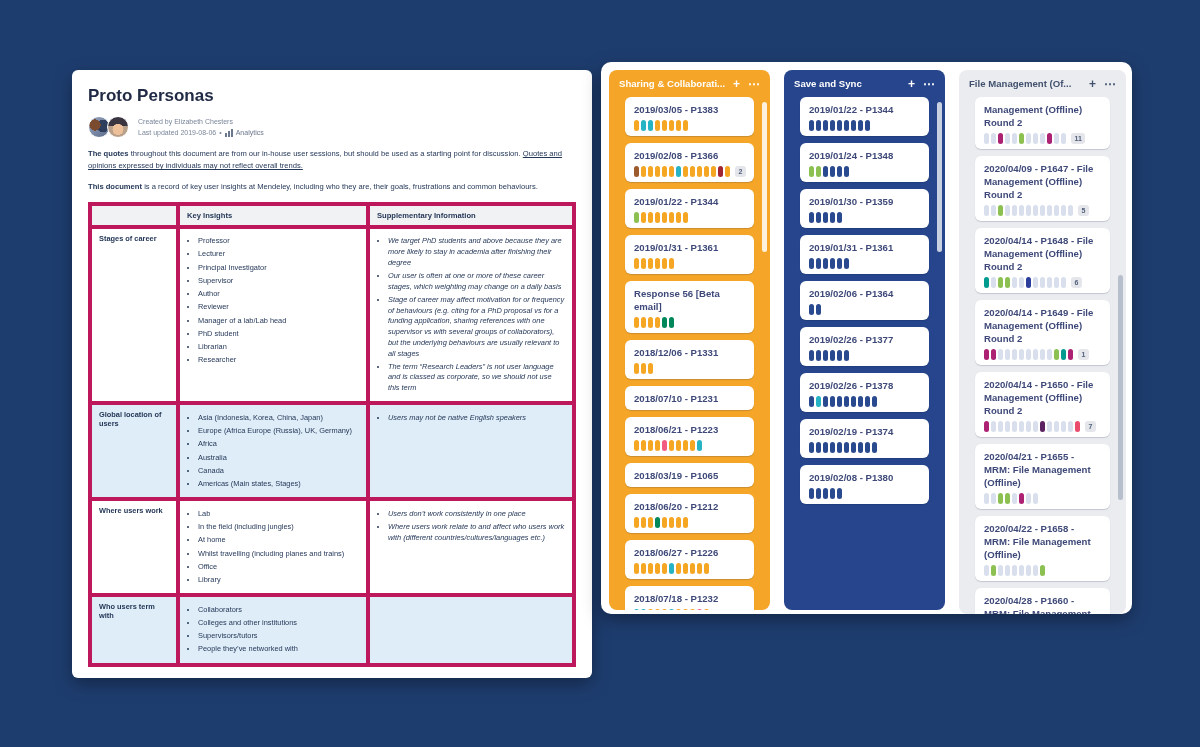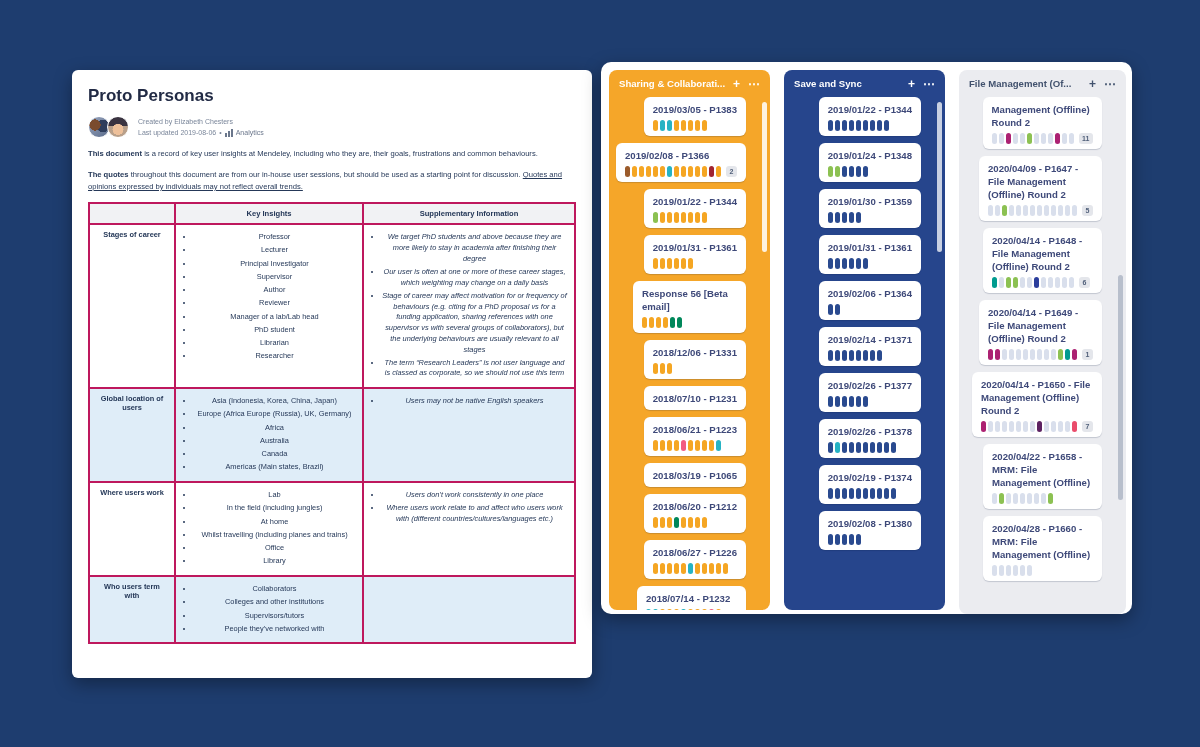--- a/index.html
+++ b/index.html
@@ -35,21 +35,21 @@
   .chart-icon{display:inline-flex;align-items:flex-end;}
   .doc-para{margin:0 16px 9px;font-size:7.6px;line-height:1.55;color:#253858;}
   .doc-para strong{font-weight:bold;}
   .u{text-decoration:underline;}
 
   .doc-table{
     margin:4px 16px 0;border-collapse:collapse;width:488px;
     font-size:7.4px;color:#253858;table-layout:fixed;
   }
   .doc-table th,.doc-table td{
-    border:2px solid #be185d;padding:5px 7px;vertical-align:top;text-align:center;
+    border:4px solid #be185d;padding:5px 7px;vertical-align:top;text-align:left;
   }
   .doc-table thead th{background:#F1F2F4;font-weight:bold;font-size:7.6px;}
   .col-label{width:70px;}
   .col-insights{width:172px;}
   .row-label{font-weight:bold;}
   .alt td, .alt th{background:#DFEDF8;}
   .doc-table ul{margin:0;padding-left:11px;}
   .doc-table li{margin:2.5px 0;line-height:1.45;}
   .supp{font-style:italic;}
 
@@ -69,21 +69,21 @@
   .col-light{background:#EBECF0;width:167px;height:544px;}
 
   .col-header{display:flex;align-items:center;padding:8px 10px 6px;gap:8px;}
   .col-title{flex:1;font-size:9.6px;font-weight:bold;white-space:nowrap;overflow:hidden;}
   .col-orange .col-title,.col-blue .col-title{color:#ffffff;}
   .col-light .col-title{color:#42526E;}
   .col-icon{font-size:12px;font-weight:bold;line-height:10px;cursor:pointer;}
   .col-orange .col-icon,.col-blue .col-icon{color:#ffffff;}
   .col-light .col-icon{color:#42526E;}
 
-  .card-list{display:flex;flex-direction:column;gap:7px;padding:2px 24px 8px;overflow:hidden;align-items:flex-end;}
+  .card-list{display:flex;flex-direction:column;gap:7px;padding:2px 16px 8px;overflow:hidden;}
   .board-card{
     background:#ffffff;border-radius:6px;padding:6px 9px 5px;
     box-shadow:0 1px 1px rgba(9,30,66,.18);
   }
   .card-title{font-size:9.6px;font-weight:bold;color:#3E4979;line-height:13px;}
   .dot-row{display:flex;align-items:center;gap:2px;margin-top:4px;}
   .dot{width:5px;height:11px;border-radius:3px;flex:0 0 auto;}
   .card-badge{
     margin-left:3px;background:#E4E6EB;color:#505F79;font-size:7px;font-weight:bold;
     padding:1.5px 3.5px;border-radius:3px;line-height:8px;min-width:4px;min-height:7px;text-align:center;
@@ -116,22 +116,22 @@
             <rect x="3" y="2" width="2" height="6" fill="#6B778C"></rect>
             <rect x="6" y="0" width="2" height="8" fill="#6B778C"></rect>
           </svg>
         </span>
         <span class="meta-link">Analytics</span>
       </div>
     </div>
   </div>
 
   <div id="paras">
+      <p class="doc-para"><strong>The quotes</strong><span> throughout this document are from our in-house user sessions, but should be used as a starting point for discussion. </span><span class="u">Quotes and opinions expressed by individuals may not reflect overall trends.</span></p>
       <p class="doc-para"><strong>This document</strong><span> is a record of key user insights at Mendeley, including who they are, their goals, frustrations and common behaviours.</span></p>
-      <p class="doc-para"><strong>The quotes</strong><span> throughout this document are from our in-house user sessions, but should be used as a starting point for discussion. </span><span class="u">Quotes and opinions expressed by individuals may not reflect overall trends.</span></p>
     </div>
 
   <table class="doc-table">
     <thead>
       <tr>
         <th class="col-label"></th>
         <th class="col-insights">Key Insights</th>
         <th>Supplementary Information</th>
       </tr>
     </thead>
@@ -163,21 +163,21 @@
         </tr>
         <tr class="alt">
           <th class="row-label">Global location of users</th>
           <td>
             <ul>
               <li>Asia (Indonesia, Korea, China, Japan)</li>
               <li>Europe (Africa Europe (Russia), UK, Germany)</li>
               <li>Africa</li>
               <li>Australia</li>
               <li>Canada</li>
-              <li>Americas (Main states, Brazil)</li>
+              <li>Americas (Main states, Stages)</li>
             </ul>
           </td>
           <td class="supp">
             <ul>
               <li>Users may not be native English speakers</li>
             </ul>
           </td>
         </tr>
         <tr>
           <th class="row-label">Where users work</th>
@@ -343,21 +343,21 @@
               <span class="dot" style="background: rgb(245, 166, 35);"></span>
               <span class="dot" style="background: rgb(38, 179, 196);"></span>
               <span class="dot" style="background: rgb(245, 166, 35);"></span>
               <span class="dot" style="background: rgb(245, 166, 35);"></span>
               <span class="dot" style="background: rgb(245, 166, 35);"></span>
               <span class="dot" style="background: rgb(245, 166, 35);"></span>
               <span class="dot" style="background: rgb(245, 166, 35);"></span>
             </div>
           </div>
           <div class="board-card">
-            <div class="card-title">2018/07/14 - P1232</div>
+            <div class="card-title">2018/07/18 - P1232</div>
             <div class="dot-row">
               <span class="dot" style="background: rgb(38, 179, 196);"></span>
               <span class="dot" style="background: rgb(38, 179, 196);"></span>
               <span class="dot" style="background: rgb(245, 166, 35);"></span>
               <span class="dot" style="background: rgb(245, 166, 35);"></span>
               <span class="dot" style="background: rgb(245, 166, 35);"></span>
               <span class="dot" style="background: rgb(38, 179, 196);"></span>
               <span class="dot" style="background: rgb(245, 166, 35);"></span>
               <span class="dot" style="background: rgb(245, 166, 35);"></span>
               <span class="dot" style="background: rgb(245, 166, 35);"></span>
@@ -423,33 +423,20 @@
             </div>
           </div>
           <div class="board-card">
             <div class="card-title">2019/02/06 - P1364</div>
             <div class="dot-row">
               <span class="dot" style="background: rgb(42, 74, 143);"></span>
               <span class="dot" style="background: rgb(42, 74, 143);"></span>
             </div>
           </div>
           <div class="board-card">
-            <div class="card-title">2019/02/14 - P1371</div>
-            <div class="dot-row">
-              <span class="dot" style="background: rgb(42, 74, 143);"></span>
-              <span class="dot" style="background: rgb(42, 74, 143);"></span>
-              <span class="dot" style="background: rgb(42, 74, 143);"></span>
-              <span class="dot" style="background: rgb(42, 74, 143);"></span>
-              <span class="dot" style="background: rgb(42, 74, 143);"></span>
-              <span class="dot" style="background: rgb(42, 74, 143);"></span>
-              <span class="dot" style="background: rgb(42, 74, 143);"></span>
-              <span class="dot" style="background: rgb(42, 74, 143);"></span>
-            </div>
-          </div>
-          <div class="board-card">
             <div class="card-title">2019/02/26 - P1377</div>
             <div class="dot-row">
               <span class="dot" style="background: rgb(42, 74, 143);"></span>
               <span class="dot" style="background: rgb(42, 74, 143);"></span>
               <span class="dot" style="background: rgb(42, 74, 143);"></span>
               <span class="dot" style="background: rgb(42, 74, 143);"></span>
               <span class="dot" style="background: rgb(42, 74, 143);"></span>
               <span class="dot" style="background: rgb(42, 74, 143);"></span>
             </div>
           </div>
@@ -591,20 +578,33 @@
               <span class="dot" style="background: rgb(92, 33, 97);"></span>
               <span class="dot" style="background: rgb(217, 223, 236);"></span>
               <span class="dot" style="background: rgb(217, 223, 236);"></span>
               <span class="dot" style="background: rgb(217, 223, 236);"></span>
               <span class="dot" style="background: rgb(217, 223, 236);"></span>
               <span class="dot" style="background: rgb(234, 76, 107);"></span>
               <span class="card-badge">7</span>
             </div>
           </div>
           <div class="board-card">
+            <div class="card-title">2020/04/21 - P1655 - MRM: File Management (Offline)</div>
+            <div class="dot-row">
+              <span class="dot" style="background: rgb(217, 223, 236);"></span>
+              <span class="dot" style="background: rgb(217, 223, 236);"></span>
+              <span class="dot" style="background: rgb(140, 193, 82);"></span>
+              <span class="dot" style="background: rgb(140, 193, 82);"></span>
+              <span class="dot" style="background: rgb(217, 223, 236);"></span>
+              <span class="dot" style="background: rgb(172, 33, 114);"></span>
+              <span class="dot" style="background: rgb(217, 223, 236);"></span>
+              <span class="dot" style="background: rgb(217, 223, 236);"></span>
+            </div>
+          </div>
+          <div class="board-card">
             <div class="card-title">2020/04/22 - P1658 - MRM: File Management (Offline)</div>
             <div class="dot-row">
               <span class="dot" style="background: rgb(217, 223, 236);"></span>
               <span class="dot" style="background: rgb(140, 193, 82);"></span>
               <span class="dot" style="background: rgb(217, 223, 236);"></span>
               <span class="dot" style="background: rgb(217, 223, 236);"></span>
               <span class="dot" style="background: rgb(217, 223, 236);"></span>
               <span class="dot" style="background: rgb(217, 223, 236);"></span>
               <span class="dot" style="background: rgb(217, 223, 236);"></span>
               <span class="dot" style="background: rgb(217, 223, 236);"></span>

